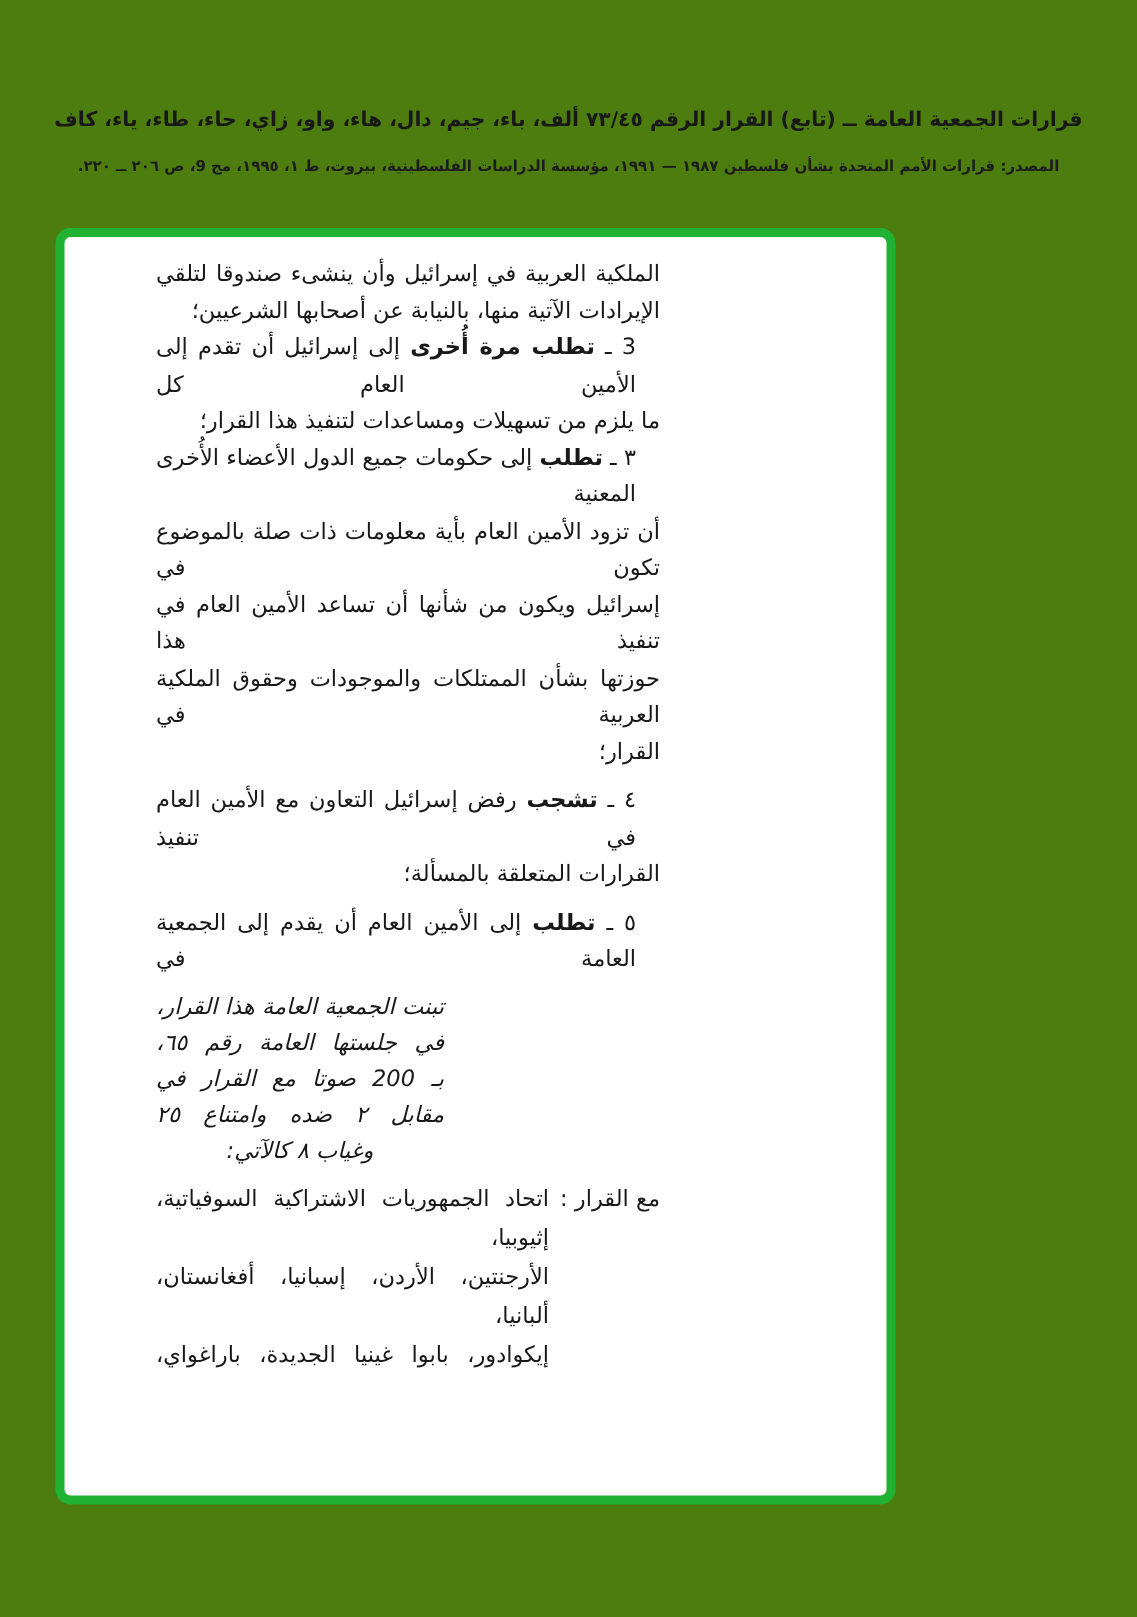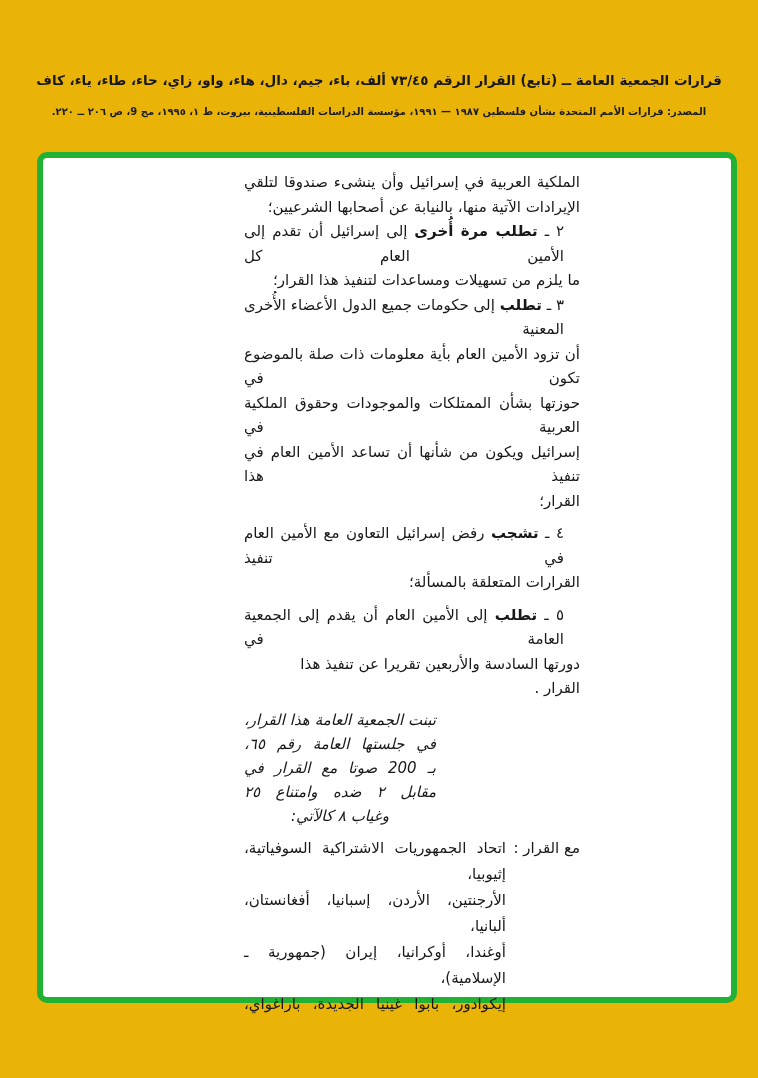--- a/index.html
+++ b/index.html
@@ -1,29 +1,29 @@
 <!DOCTYPE html>
 <html lang="ar" dir="rtl"><head>
 <meta charset="utf-8">
 <style>
   html,body{margin:0;padding:0;background:#ffffff;}
   .page{
-    position:relative;width:758px;height:1078px;background:#eab308;overflow:hidden;
+    position:relative;width:758px;height:1078px;background:#4d7c0f;overflow:hidden;
     direction:rtl;font-family:"DejaVu Sans",sans-serif;color:#181818;
   }
   .header-title{
     position:absolute;top:72px;right:20px;left:20px;text-align:center;
     font-weight:bold;font-size:13.5px;white-space:nowrap;letter-spacing:0px;
   }
   .header-source{
     position:absolute;top:106px;right:40px;left:40px;text-align:center;
     font-weight:bold;font-size:10px;white-space:nowrap;color:#1c1c1c;
   }
   .frame{
-    position:absolute;left:37px;top:152px;width:700px;height:851px;
+    position:absolute;left:37px;top:152px;width:560px;height:851px;
     box-sizing:border-box;border:6px solid #21b234;border-radius:10px;background:#fff;
   }
   .column{
     position:absolute;top:12px;right:151px;width:336px;font-size:15px;
   }
   .line{min-height:24.5px;line-height:24.5px;}
   .j{text-align:justify;text-align-last:justify;}
   .r{text-align:right;text-align-last:right;}
   .c{text-align:right;text-align-last:center;}
   .ind{padding-right:16px;}
@@ -54,47 +54,45 @@
   <div class="header-title">قرارات الجمعية العامة ــ (تابع) القرار الرقم ٧٣/٤٥ ألف، باء، جيم، دال، هاء، واو، زاي، حاء، طاء، ياء، كاف</div>
 
   <div class="header-source">المصدر: قرارات الأمم المتحدة بشأن فلسطين ١٩٨٧ — ١٩٩١، مؤسسة الدراسات الفلسطينية، بيروت، ط ١، ١٩٩٥، مج 9، ص ٢٠٦ ــ ٢٢٠.</div>
 
   <div class="frame" style="border-color: rgb(33, 178, 52);">
     <div class="column">
 
       <div class="para" id="paragraphs">
           <div class="line j"><span>الملكية العربية في إسرائيل وأن ينشىء صندوقا لتلقي</span></div>
           <div class="line r"><span>الإيرادات الآتية منها، بالنيابة عن أصحابها الشرعيين؛</span></div>
-          <div class="line j ind"><span>٢ ـ </span><b>تطلب مرة أُخرى</b><span> إلى إسرائيل أن تقدم إلى الأمين العام كل</span></div>
+          <div class="line j ind"><span>3 ـ </span><b>تطلب مرة أُخرى</b><span> إلى إسرائيل أن تقدم إلى الأمين العام كل</span></div>
           <div class="line r"><span>ما يلزم من تسهيلات ومساعدات لتنفيذ هذا القرار؛</span></div>
           <div class="line j ind"><span>٣ ـ </span><b>تطلب</b><span> إلى حكومات جميع الدول الأعضاء الأُخرى المعنية</span></div>
           <div class="line j"><span>أن تزود الأمين العام بأية معلومات ذات صلة بالموضوع تكون في</span></div>
+          <div class="line j"><span>إسرائيل ويكون من شأنها أن تساعد الأمين العام في تنفيذ هذا</span></div>
           <div class="line j"><span>حوزتها بشأن الممتلكات والموجودات وحقوق الملكية العربية في</span></div>
-          <div class="line j"><span>إسرائيل ويكون من شأنها أن تساعد الأمين العام في تنفيذ هذا</span></div>
           <div class="line r"><span>القرار؛</span></div>
           <div class="line j ind gap"><span>٤ ـ </span><b>تشجب</b><span> رفض إسرائيل التعاون مع الأمين العام في تنفيذ</span></div>
           <div class="line r"><span>القرارات المتعلقة بالمسألة؛</span></div>
           <div class="line j ind gap"><span>٥ ـ </span><b>تطلب</b><span> إلى الأمين العام أن يقدم إلى الجمعية العامة في</span></div>
-          <div class="line r ind2"><span>دورتها السادسة والأربعين تقريرا عن تنفيذ هذا القرار .</span></div>
         </div>
 
       <div class="vote" id="vote-block">
           <div class="line j"><span>تبنت الجمعية العامة هذا القرار،</span></div>
           <div class="line j"><span>في جلستها العامة رقم ٦٥،</span></div>
           <div class="line j"><span>بـ 200 صوتا مع القرار في</span></div>
           <div class="line j"><span>مقابل ٢ ضده وامتناع ٢٥</span></div>
           <div class="line c"><span>وغياب ٨ كالآتي:</span></div>
         </div>
 
       <div class="list-row">
         <div class="list-label">مع القرار :</div>
         <div class="countries" id="countries">
             <div class="line j"><span>اتحاد الجمهوريات الاشتراكية السوفياتية، إثيوبيا،</span></div>
             <div class="line j"><span>الأرجنتين، الأردن، إسبانيا، أفغانستان، ألبانيا،</span></div>
-            <div class="line j"><span>أوغندا، أوكرانيا، إيران (جمهورية ـ الإسلامية)،</span></div>
             <div class="line j"><span>إيكوادور، بابوا غينيا الجديدة، باراغواي،</span></div>
           </div>
       </div>
 
     </div>
   </div>
 
 
 </div>
 

